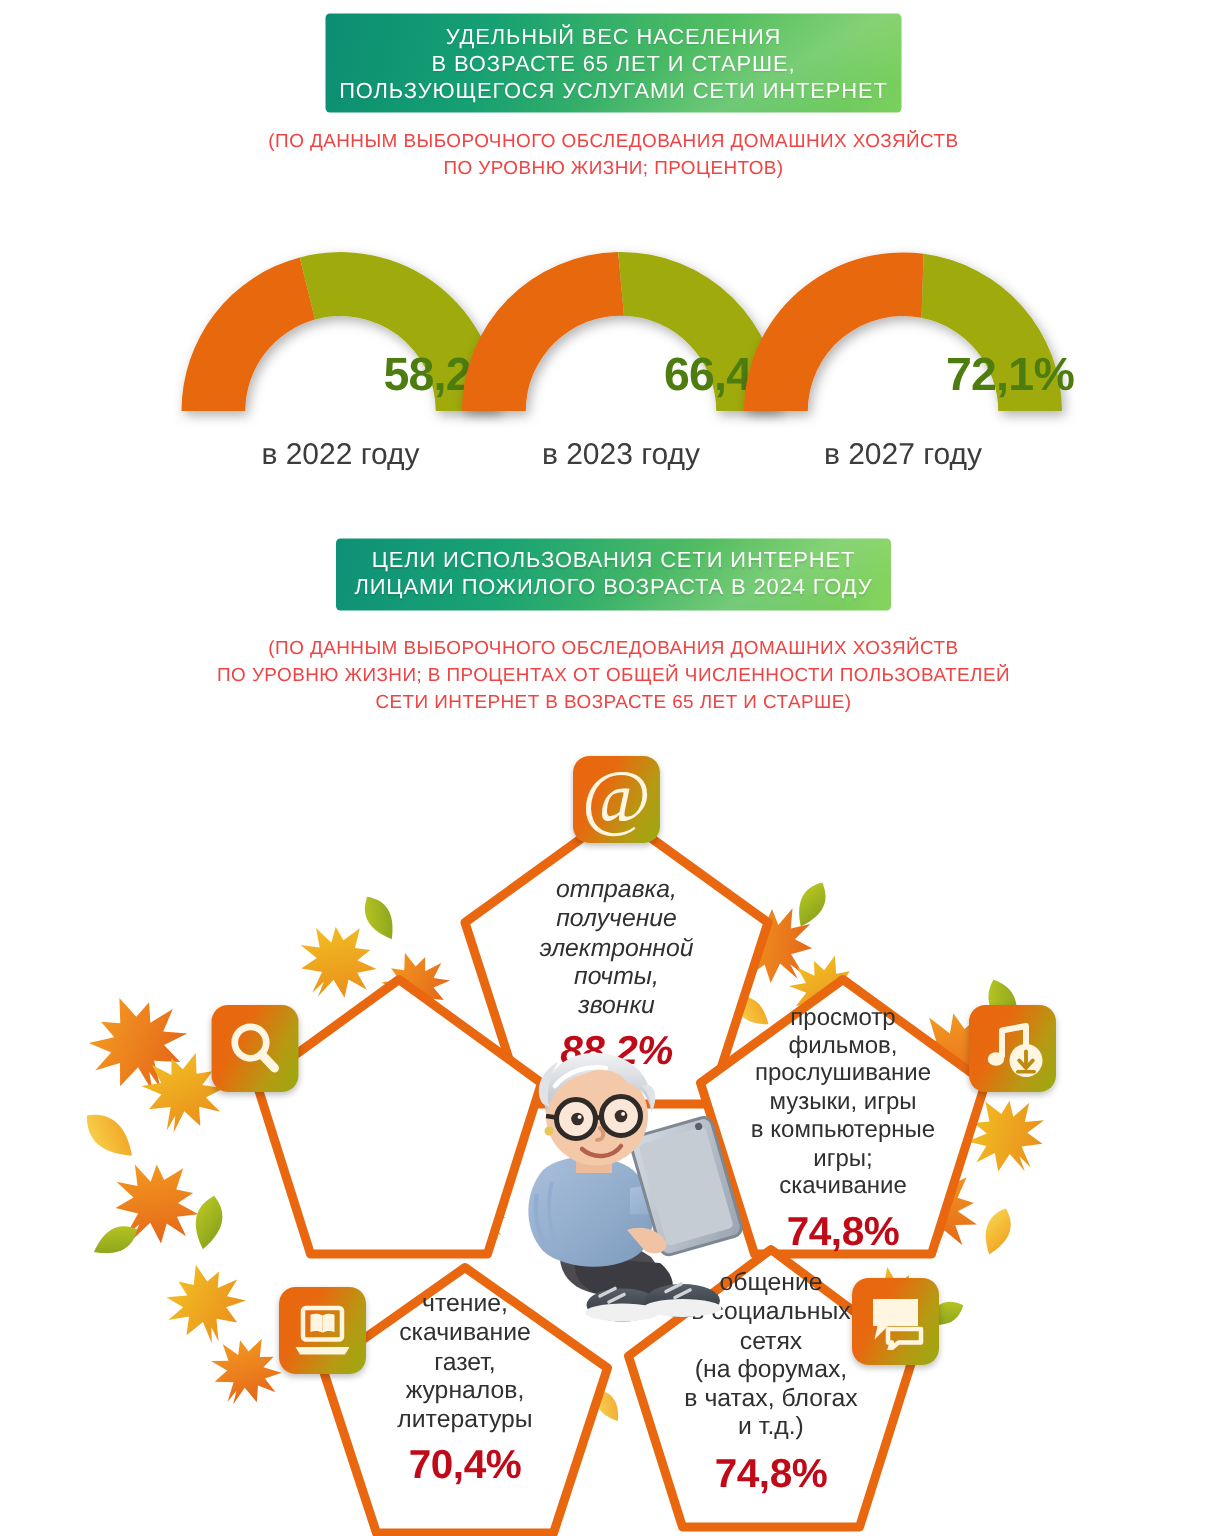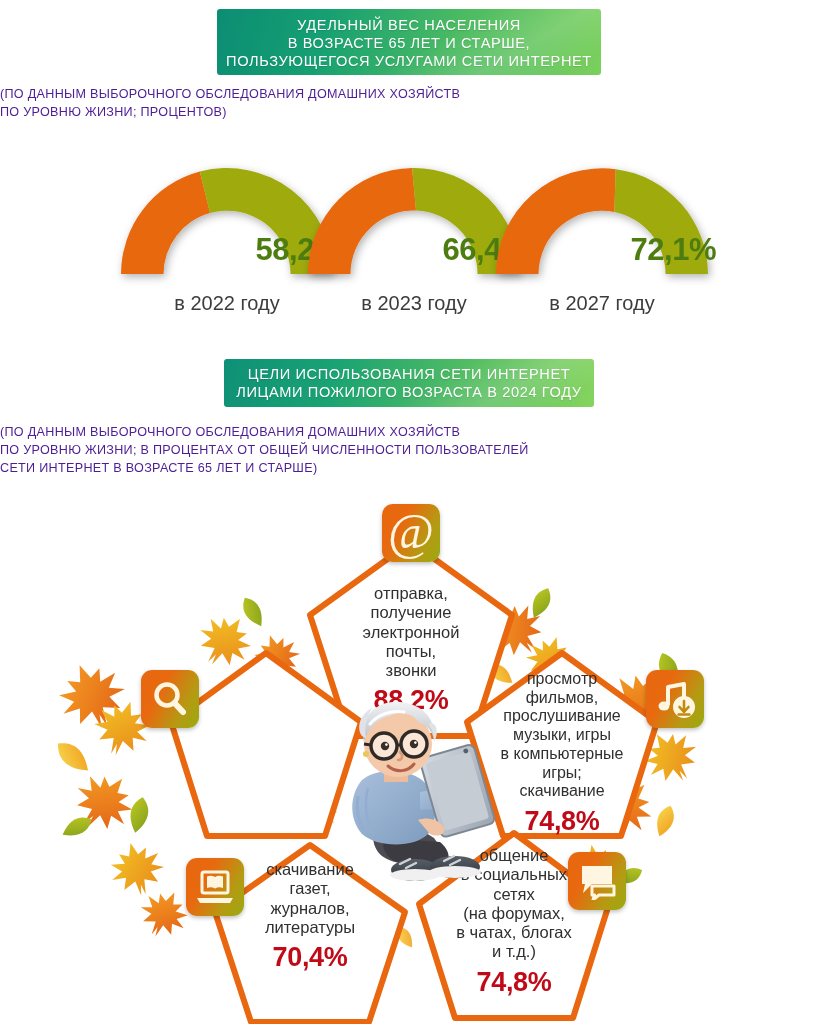--- a/index.html
+++ b/index.html
@@ -50,23 +50,23 @@
   #banner2::after {
     content: "";
     position: absolute; inset: 0;
     background: linear-gradient(150deg, rgba(255,255,255,0) 55%, rgba(255,255,255,.14) 75%, rgba(255,255,255,0) 92%);
     pointer-events: none;
   }
   .banner .bline { display: block; }
 
   .subcap {
     position: absolute;
-    text-align: left;
+    text-align: center;
     text-transform: uppercase;
-    color: #4c1d95;
+    color: #ef4444;
     font-size: 12.6px;
     line-height: 1.42;
     letter-spacing: 0.3px;
     width: 100%;
     left: 0;
   }
   #subcap1 { top: 86px; }
   #subcap2 { top: 424px; }
   .subcap .sline { display: block; }
 
@@ -318,21 +318,21 @@
 
       <g opacity="0.9">
         <use href="#maple" x="356" y="420" width="46" height="46" fill="url(#lf1)" transform="rotate(22 379 443)"></use>
         <use href="#oval" x="392" y="426" width="26" height="38" fill="url(#lf4)" transform="rotate(-34 405 445)"></use>
         <use href="#maple" x="300" y="300" width="40" height="40" fill="url(#lf3)" transform="rotate(-46 320 320)"></use>
         <use href="#oval" x="470" y="268" width="26" height="38" fill="url(#lf3)" transform="rotate(40 483 287)"></use>
       </g>
     </svg>
   </div>
 
-  <div class="penta" id="penta-email" style="left:304px; top:44px; width:214px; height:208px;">
+  <div class="penta" id="penta-email" style="left:304px; top:44px; width:214px; height:208px;font-style:italic;">
     <svg width="214" height="208" viewBox="0 0 214 208">
       <polygon points="107,6 208,79 169,200 45,200 6,79" fill="#ffffff" stroke="#e8670f" stroke-width="6" stroke-linejoin="round"></polygon>
     </svg>
     <div class="penta-text" style="left:10px; top:48px; width:194px;">
       <span class="tline">отправка,</span>
       <span class="tline">получение</span>
       <span class="tline">электронной</span>
       <span class="tline">почты,</span>
       <span class="tline">звонки</span>
       <span class="penta-pct">88,2%</span>
@@ -378,20 +378,21 @@
       <path d="M30 23 V33 M25.5 29 L30 34 L34.5 29" fill="none" stroke="#c08a10" stroke-width="2.6" stroke-linecap="round" stroke-linejoin="round"></path>
       <line x1="24.5" y1="36.5" x2="35.5" y2="36.5" stroke="#c08a10" stroke-width="2.4" stroke-linecap="round"></line>
     </svg>
   </div>
 
   <div class="penta" id="penta-reading" style="left:210px; top:348px; width:200px; height:190px;">
     <svg width="200" height="190" viewBox="0 0 200 190">
       <polygon points="100,5 195,72 159,182 41,182 5,72" fill="#ffffff" stroke="#e8670f" stroke-width="6" stroke-linejoin="round"></polygon>
     </svg>
     <div class="penta-text" style="left:6px; top:20px; width:188px;">
+      <span class="tline">чтение,</span>
       <span class="tline">скачивание</span>
       <span class="tline">газет,</span>
       <span class="tline">журналов,</span>
       <span class="tline">литературы</span>
       <span class="penta-pct">70,4%</span>
     </div>
   </div>
   <div class="badge" style="left:186px; top:366px;">
     <svg width="42" height="40" viewBox="0 0 42 40">
       <rect x="8" y="5" width="26" height="21" rx="2" fill="none" stroke="#fff6e2" stroke-width="3"></rect>

